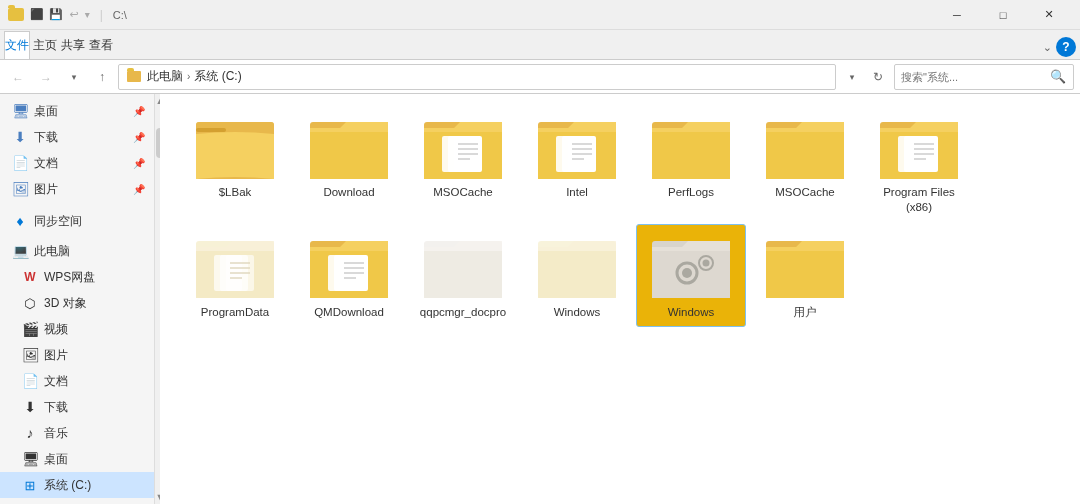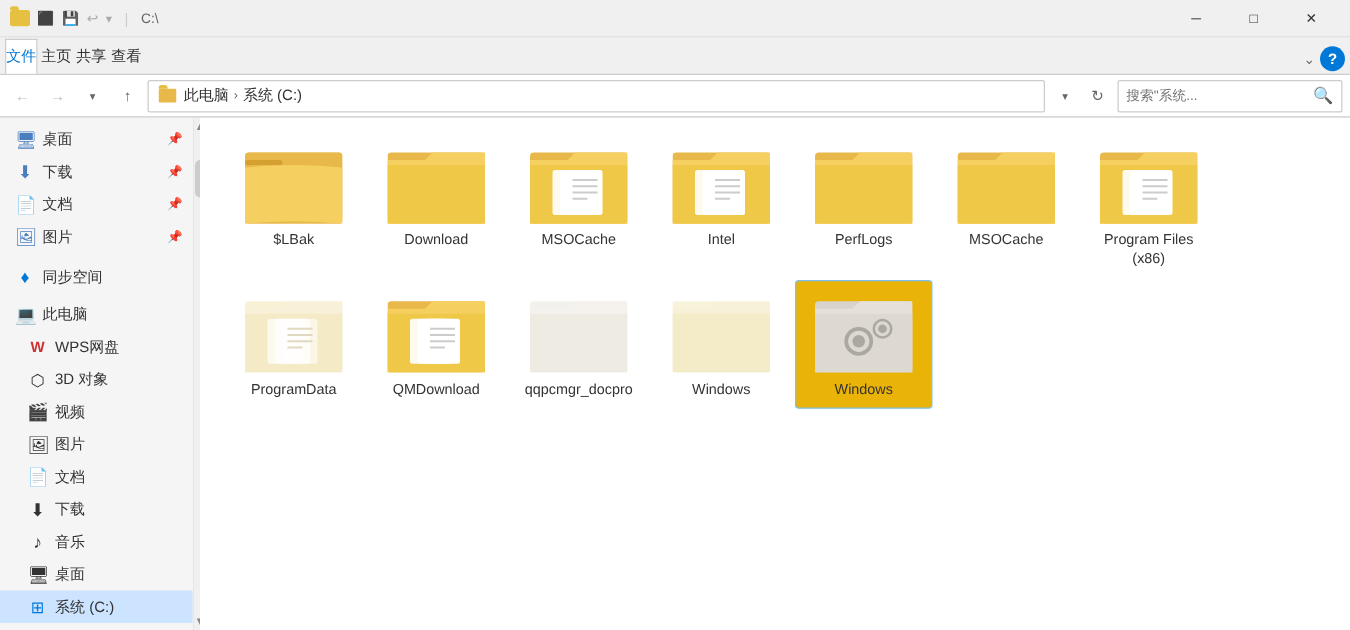--- a/index.html
+++ b/index.html
@@ -614,16 +614,26 @@
             <circle cx="35" cy="40" r="10" fill="none" stroke="#aaa8a0" stroke-width="3"></circle>
             <circle cx="35" cy="40" r="5" fill="#aaa8a0"></circle>
             <circle cx="54" cy="30" r="7" fill="none" stroke="#aaa8a0" stroke-width="2"></circle>
             <circle cx="54" cy="30" r="3.5" fill="#aaa8a0"></circle>
           </svg>
         </div>
         <span class="folder-label">Windows</span>
       </div>
 
 
+      <div class="folder-item">
+        <div class="folder-icon-container">
+          <svg width="78" height="65" viewBox="0 0 78 65">
+            <rect x="0" y="8" width="78" height="57" rx="3" fill="#e8b84b"></rect>
+            <path d="M0,14 L30,14 L36,8 L78,8 L78,65 L0,65 Z" fill="#f5d060"></path>
+            <path d="M0,18 L78,18 L78,65 L0,65 Z" fill="#f0c848"></path>
+          </svg>
+        </div>
+        <span class="folder-label">用户</span>
+      </div>
 
     </div>
   </div>
 </div>
 
 </body></html>

